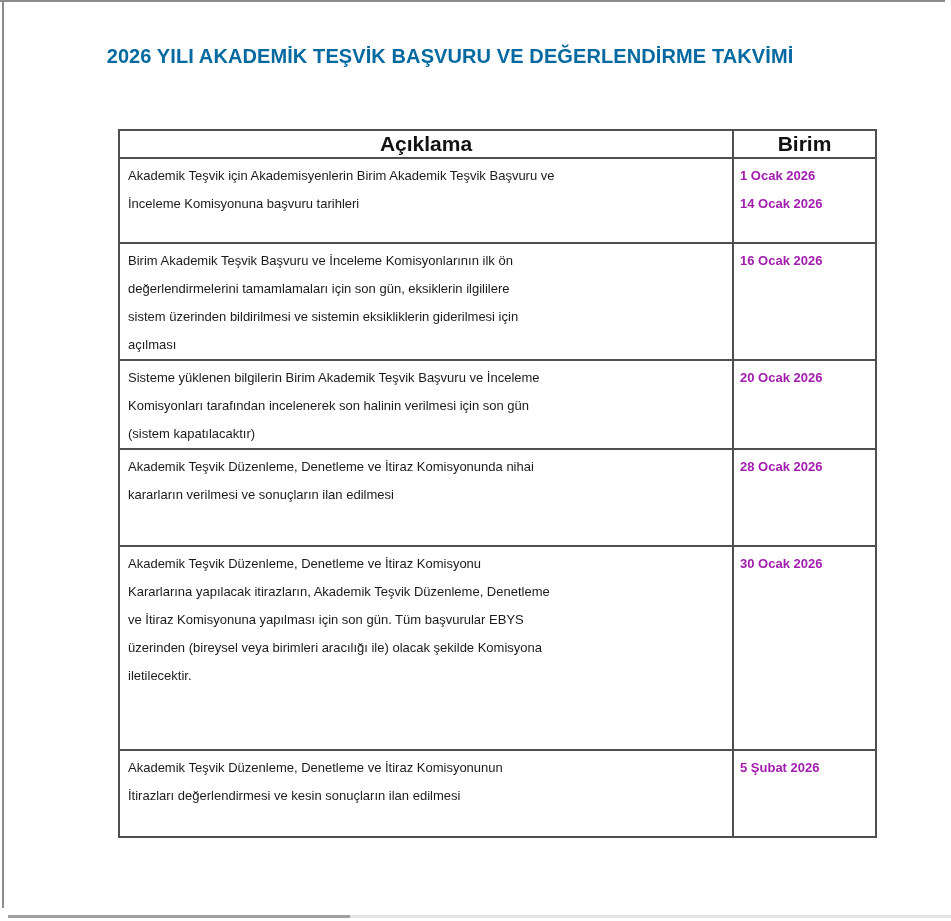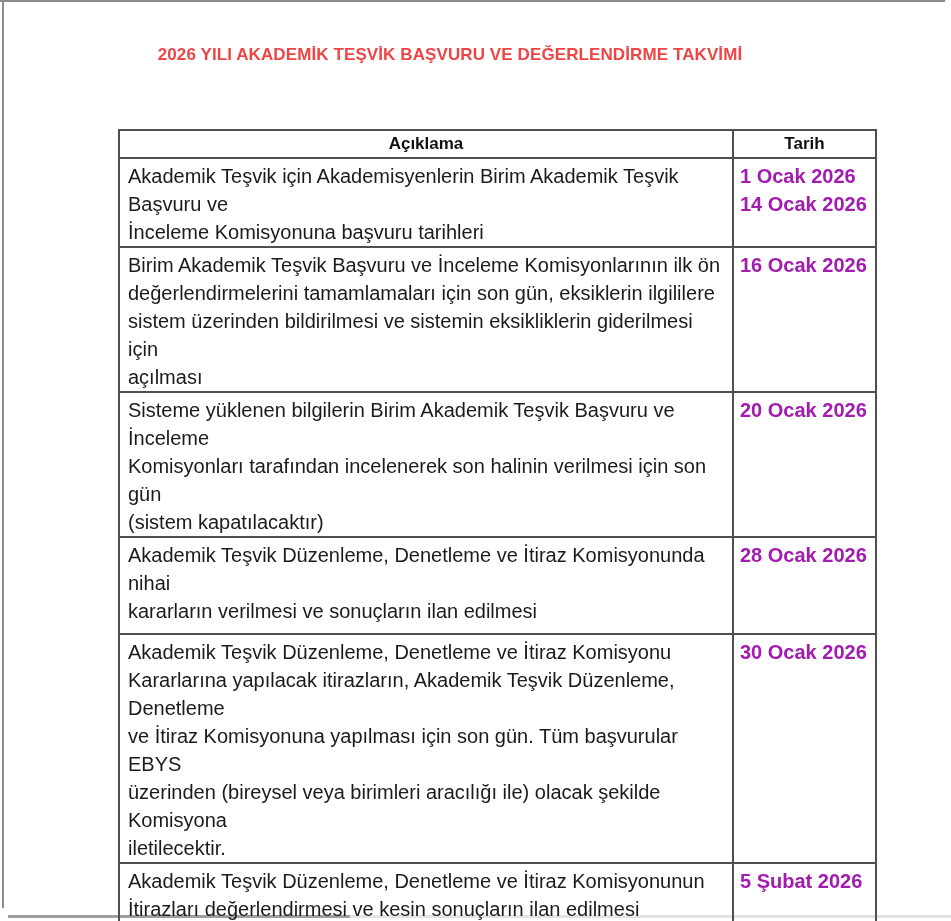--- a/index.html
+++ b/index.html
@@ -13,43 +13,43 @@
   }
   .frame { position:absolute; }
   #frame-top    { left:0;   top:0;     width:945px; height:2px; background:#8c8c8c; }
   #frame-left   { left:2px; top:0;     width:2px;   height:908px; background:#8c8c8c; }
   #frame-bottom-dark  { left:8px;   top:915px; width:342px; height:3px; background:#9f9f9f; }
   #frame-bottom-light { left:350px; top:915px; width:601px; height:3px; background:#e3e3e3; }
 
   .title {
     position:absolute; top:45px; left:0; width:900px;
     text-align:center;
-    font-weight:bold; font-size:17px;
-    color:#ef4444;
+    font-weight:bold; font-size:20px;
+    color:#0369a1;
     letter-spacing:0.1px;
   }
 
   table.schedule {
     position:absolute; left:118px; top:129px;
     border-collapse:collapse; table-layout:fixed;
     width:757px;
   }
   .schedule th, .schedule td {
     border:2px solid #4f4f4f;
     overflow:hidden;
   }
   .schedule th {
-    font-weight:bold; font-size:17px;
+    font-weight:bold; font-size:21px;
     height:24px; text-align:center;
     padding:1px 0 1px 0;
     color:#111;
   }
   .schedule td {
     vertical-align:top;
-    font-size:20px; line-height:28px;
+    font-size:13px; line-height:28px;
     padding:3px 6px 0 8px;
     white-space:pre-line;
     color:#1b1b1b;
   }
   .schedule td.date {
     font-weight:bold;
     padding-left:6px;
     color:#a21caf;
   }
   col.c-desc { width:614px; }
@@ -73,21 +73,21 @@
 <div class="title">2026 YILI AKADEMİK TEŞVİK BAŞVURU VE DEĞERLENDİRME TAKVİMİ</div>
 
 <table class="schedule">
   <colgroup>
     <col class="c-desc">
     <col class="c-date">
   </colgroup>
   <thead>
     <tr>
       <th>Açıklama</th>
-      <th>Tarih</th>
+      <th>Birim</th>
     </tr>
   </thead>
   <tbody>
     <tr class="r1">
       <td>Akademik Teşvik için Akademisyenlerin Birim Akademik Teşvik Başvuru ve
 İnceleme Komisyonuna başvuru tarihleri</td>
       <td class="date">1 Ocak 2026
 14 Ocak 2026</td>
     </tr>
     <tr class="r2">

